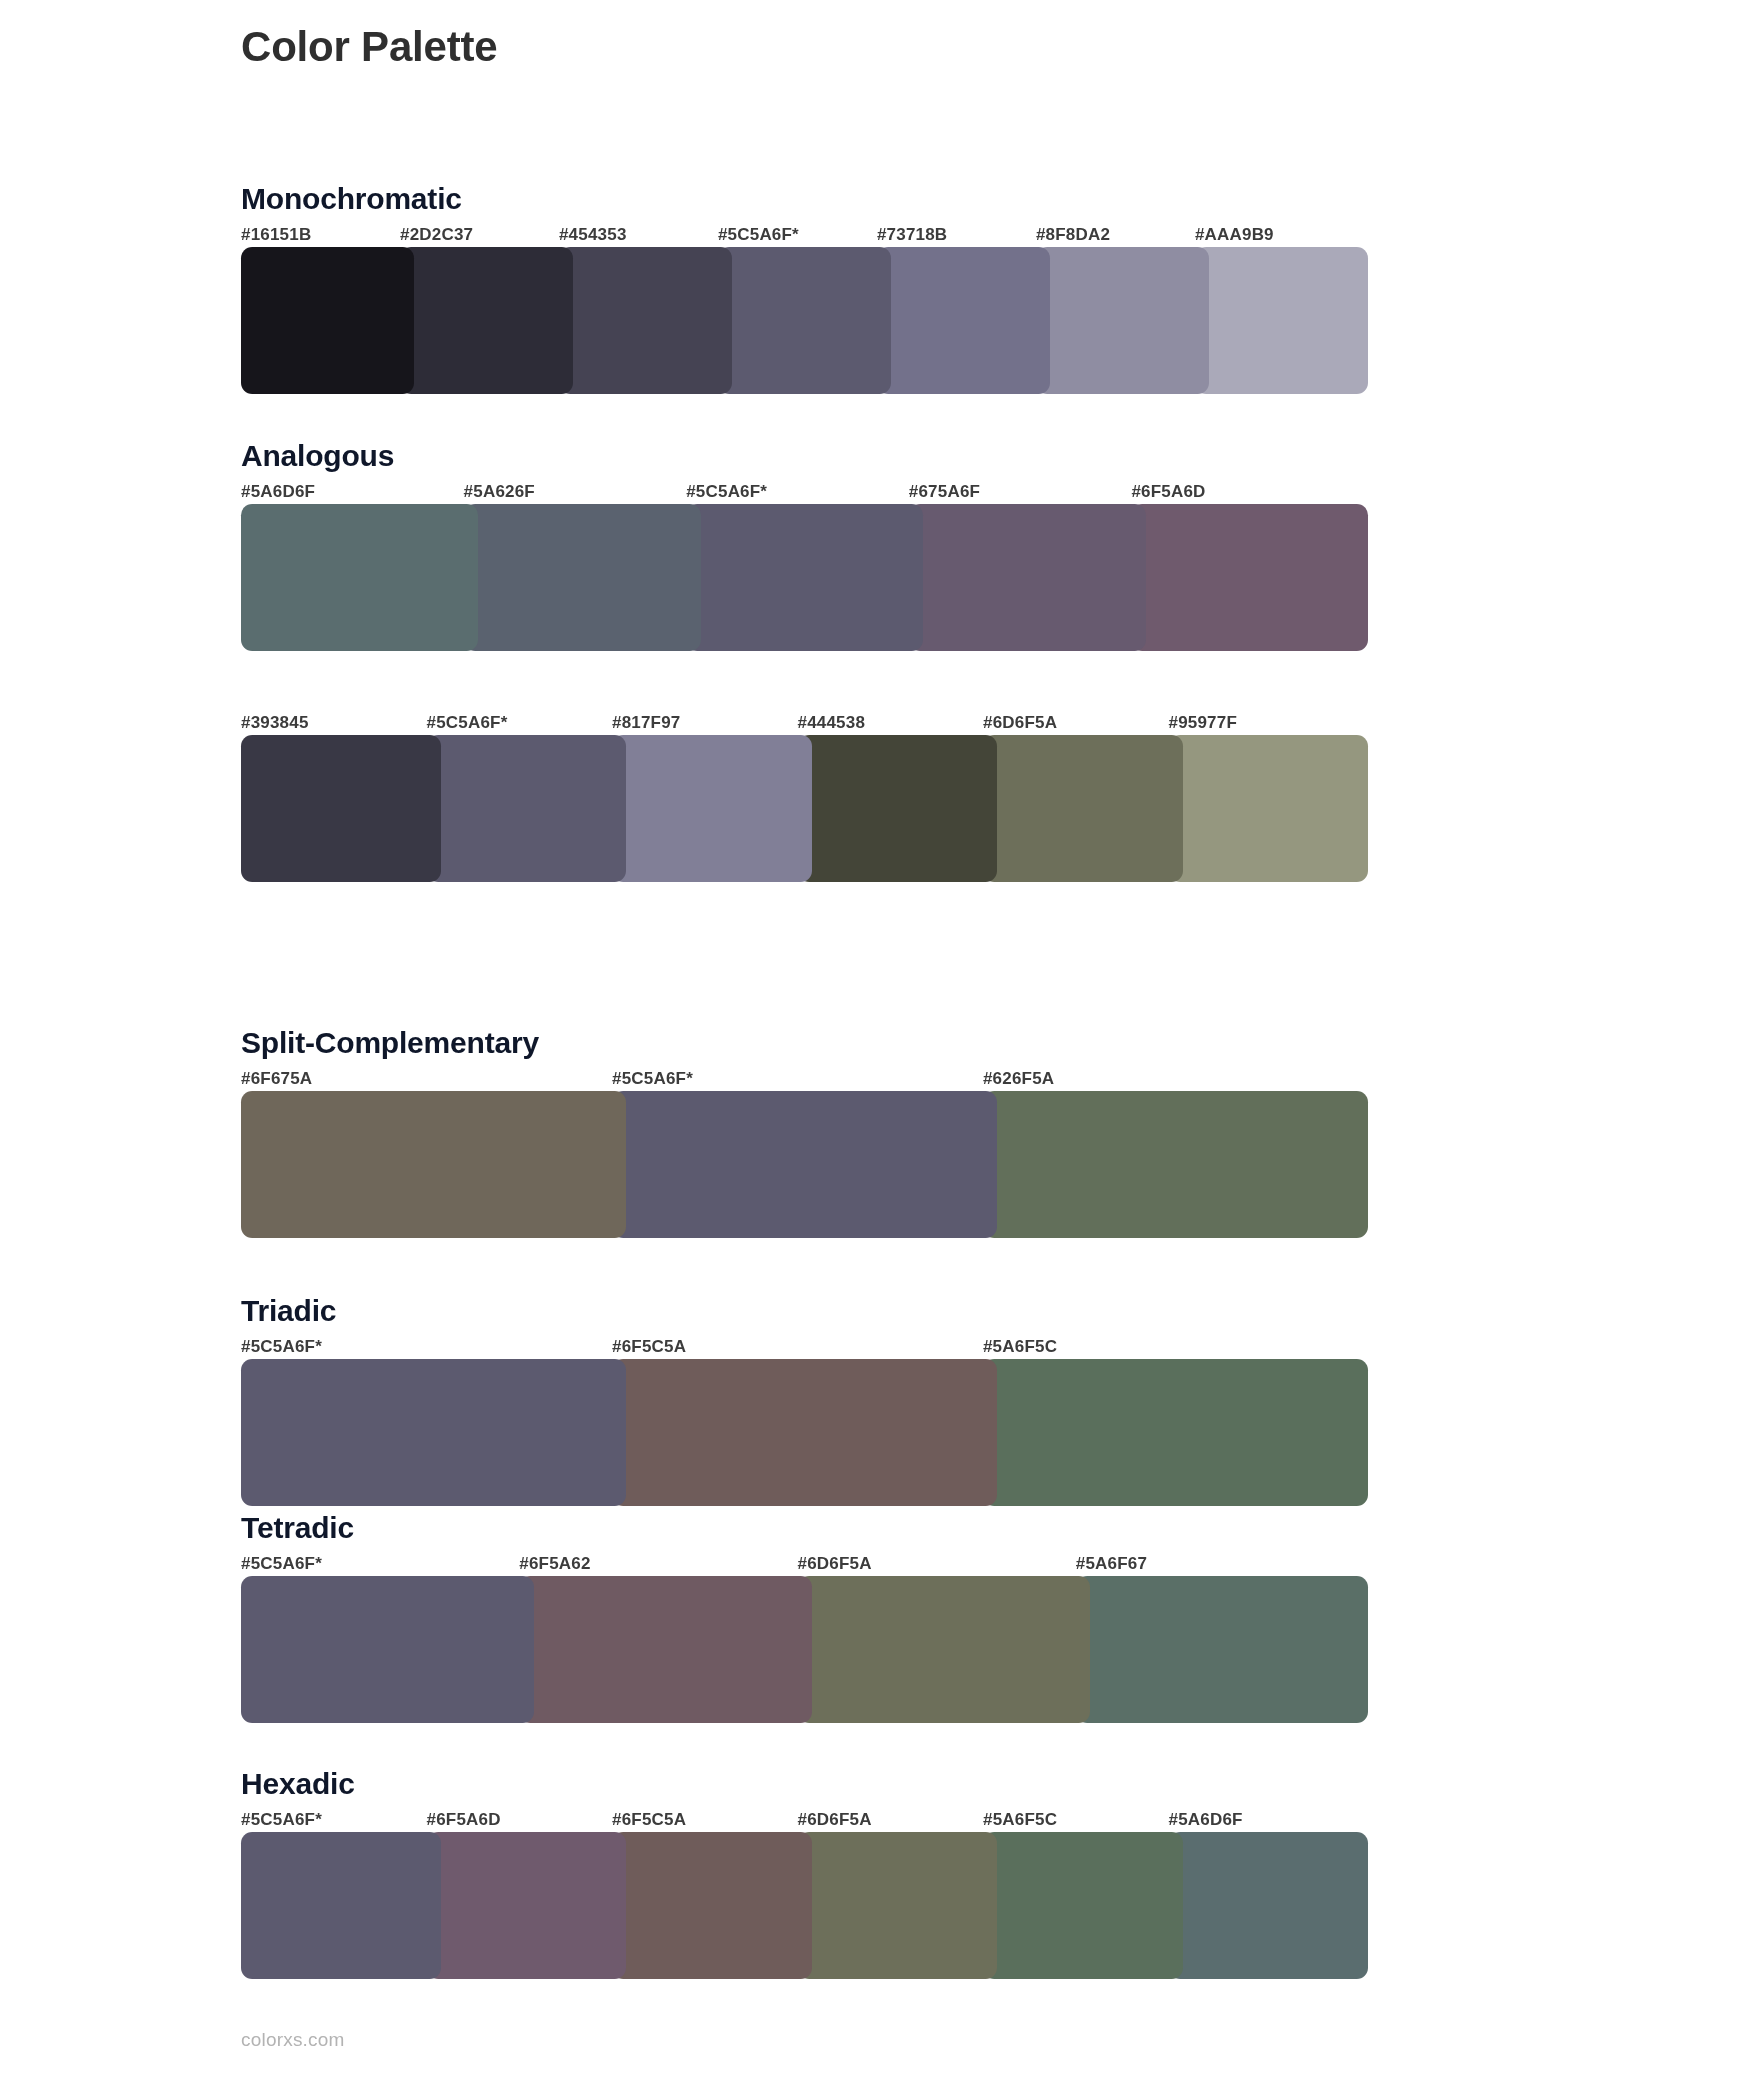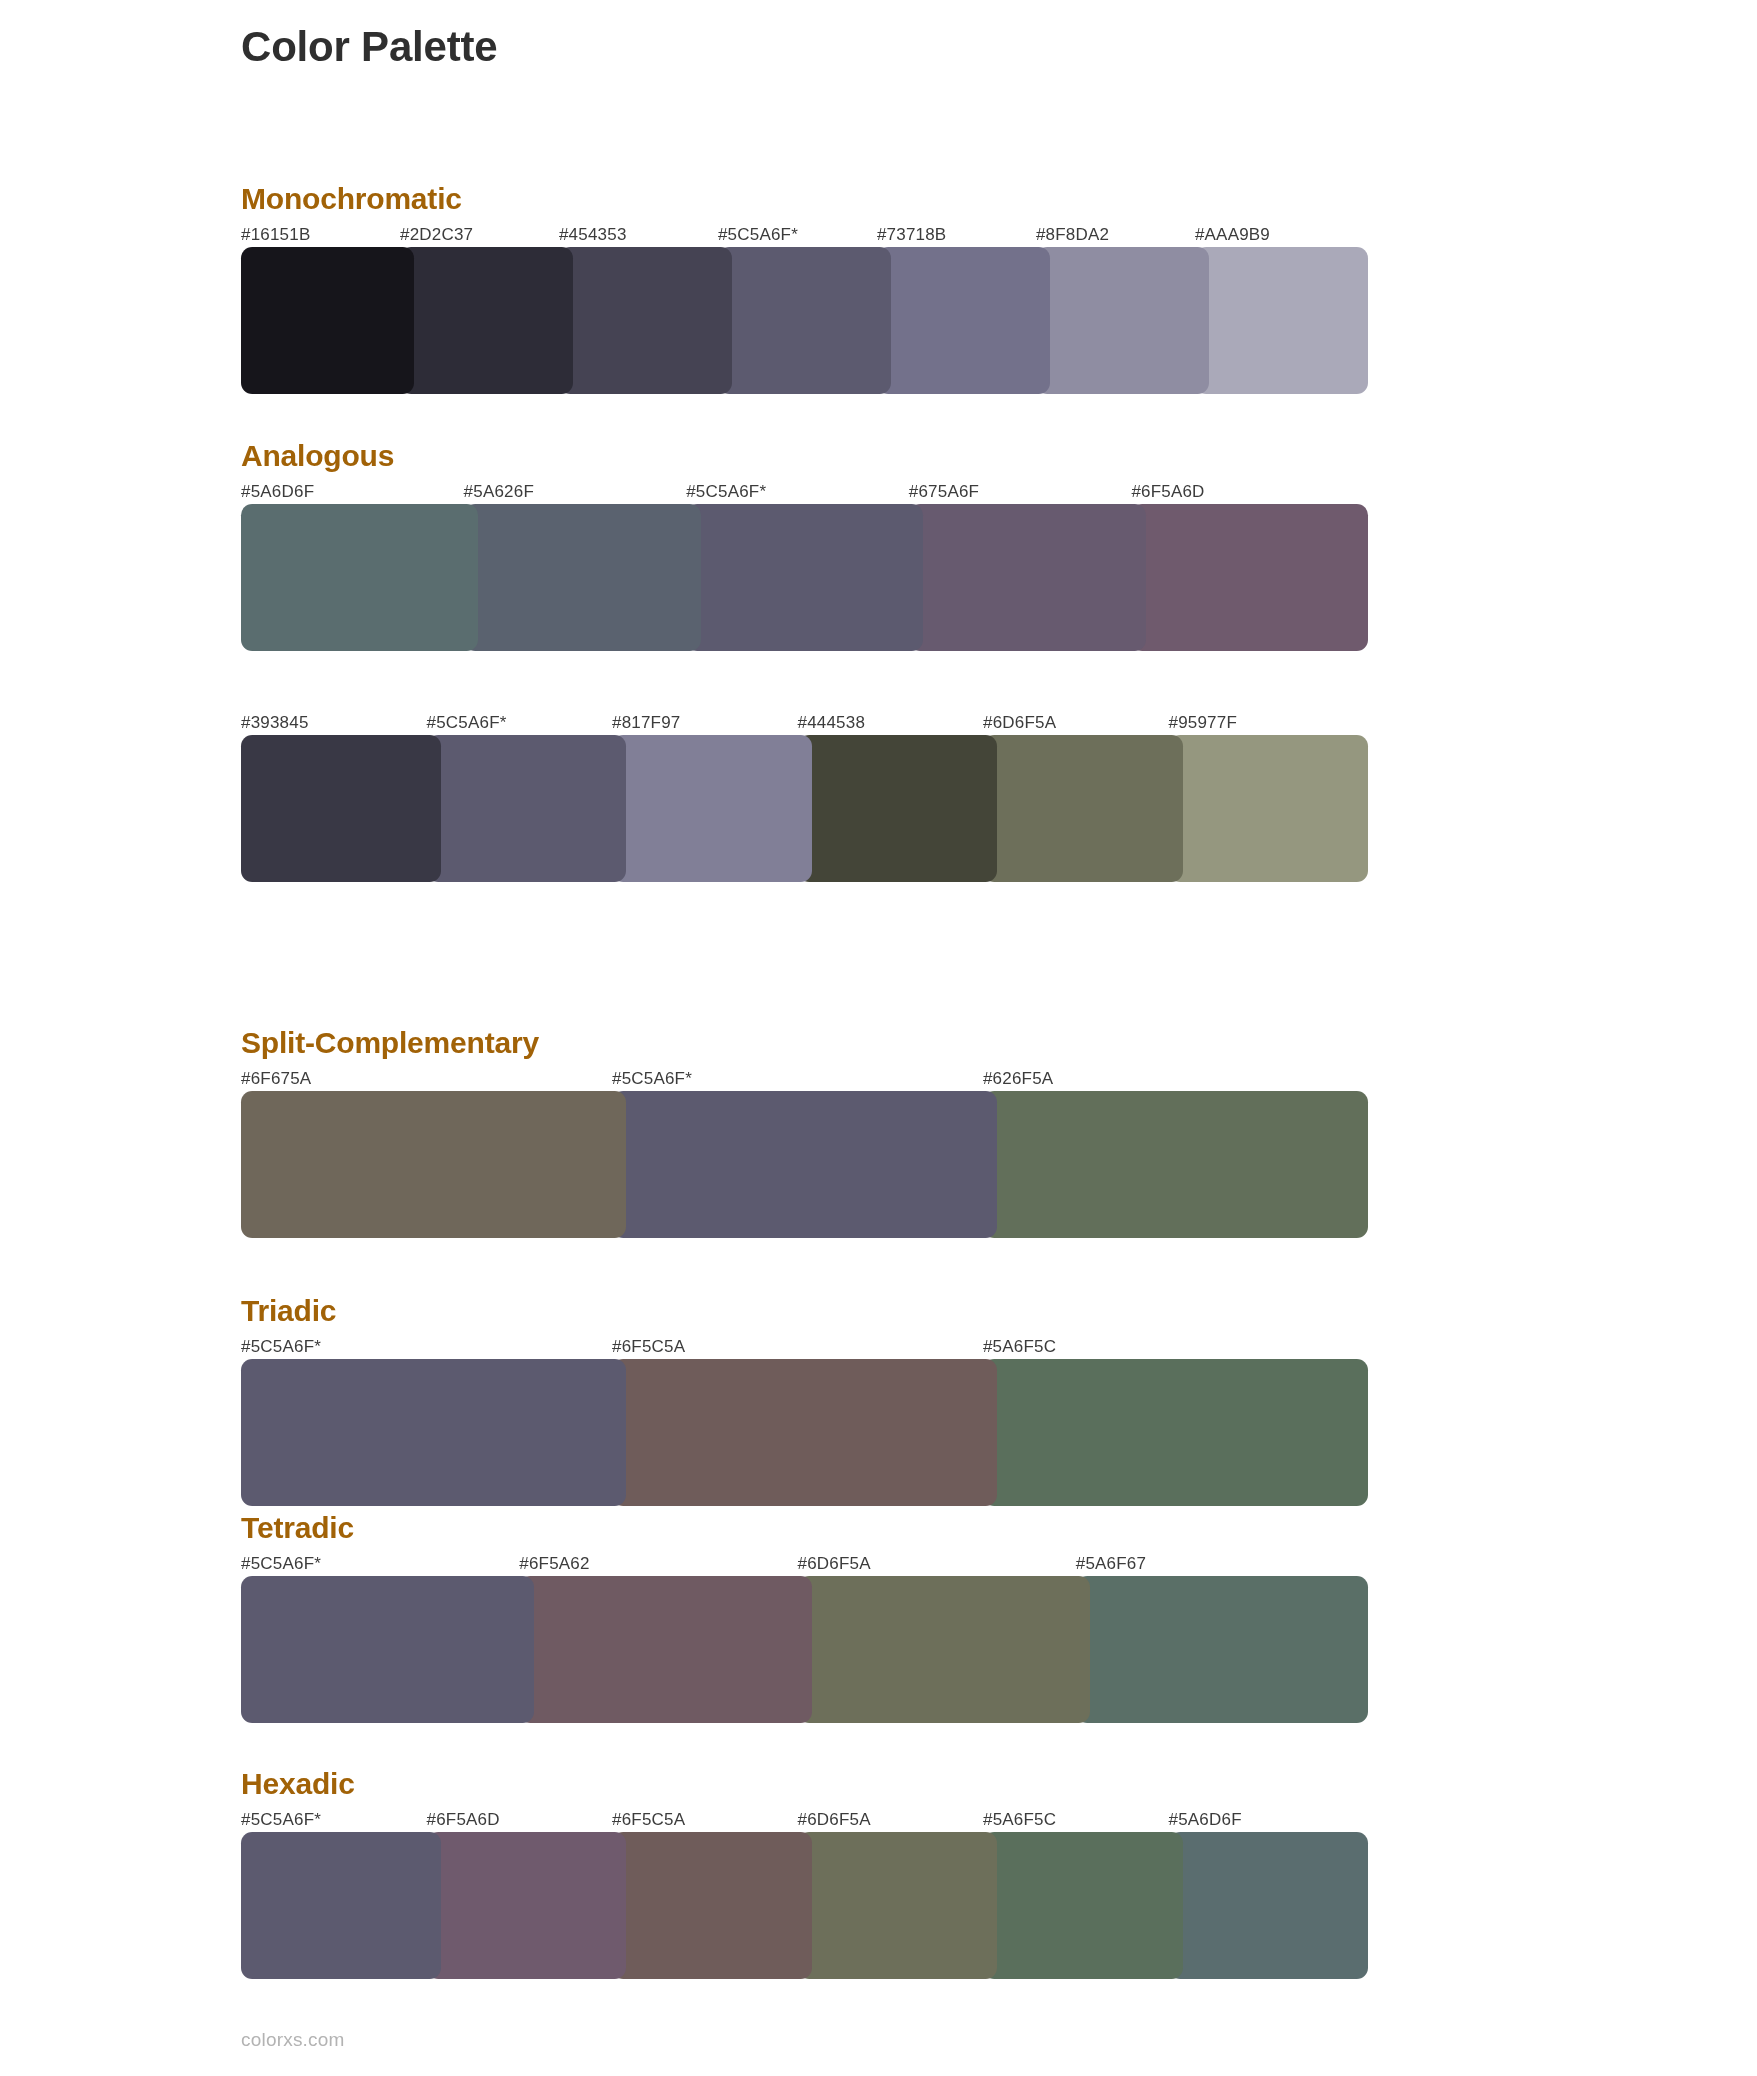--- a/index.html
+++ b/index.html
@@ -59,37 +59,37 @@
     width: 1757px;
   }
   .section {
     position: absolute;
     left: 241px;
     width: 1113px;
   }
   .section-title {
     font-size: 30px;
     font-weight: bold;
-    color: #a16207;
+    color: #0f172a;
     letter-spacing: -0.2px;
     margin: 0 0 6.4px 0;
     line-height: 1.15;
     white-space: nowrap;
   }
 
   .swatch-labels {
     position: relative;
     height: 24px;
     width: 100%;
     display: flex;
     flex-direction: row;
   }
   .swatch-label {
     font-size: 17px;
-    font-weight: normal;
+    font-weight: bold;
     color: #3c3c3c;
     letter-spacing: 0.2px;
     white-space: nowrap;
     line-height: 24px;
     overflow: visible;
   }
 
   .swatch-row {
     position: relative;
     display: flex;

